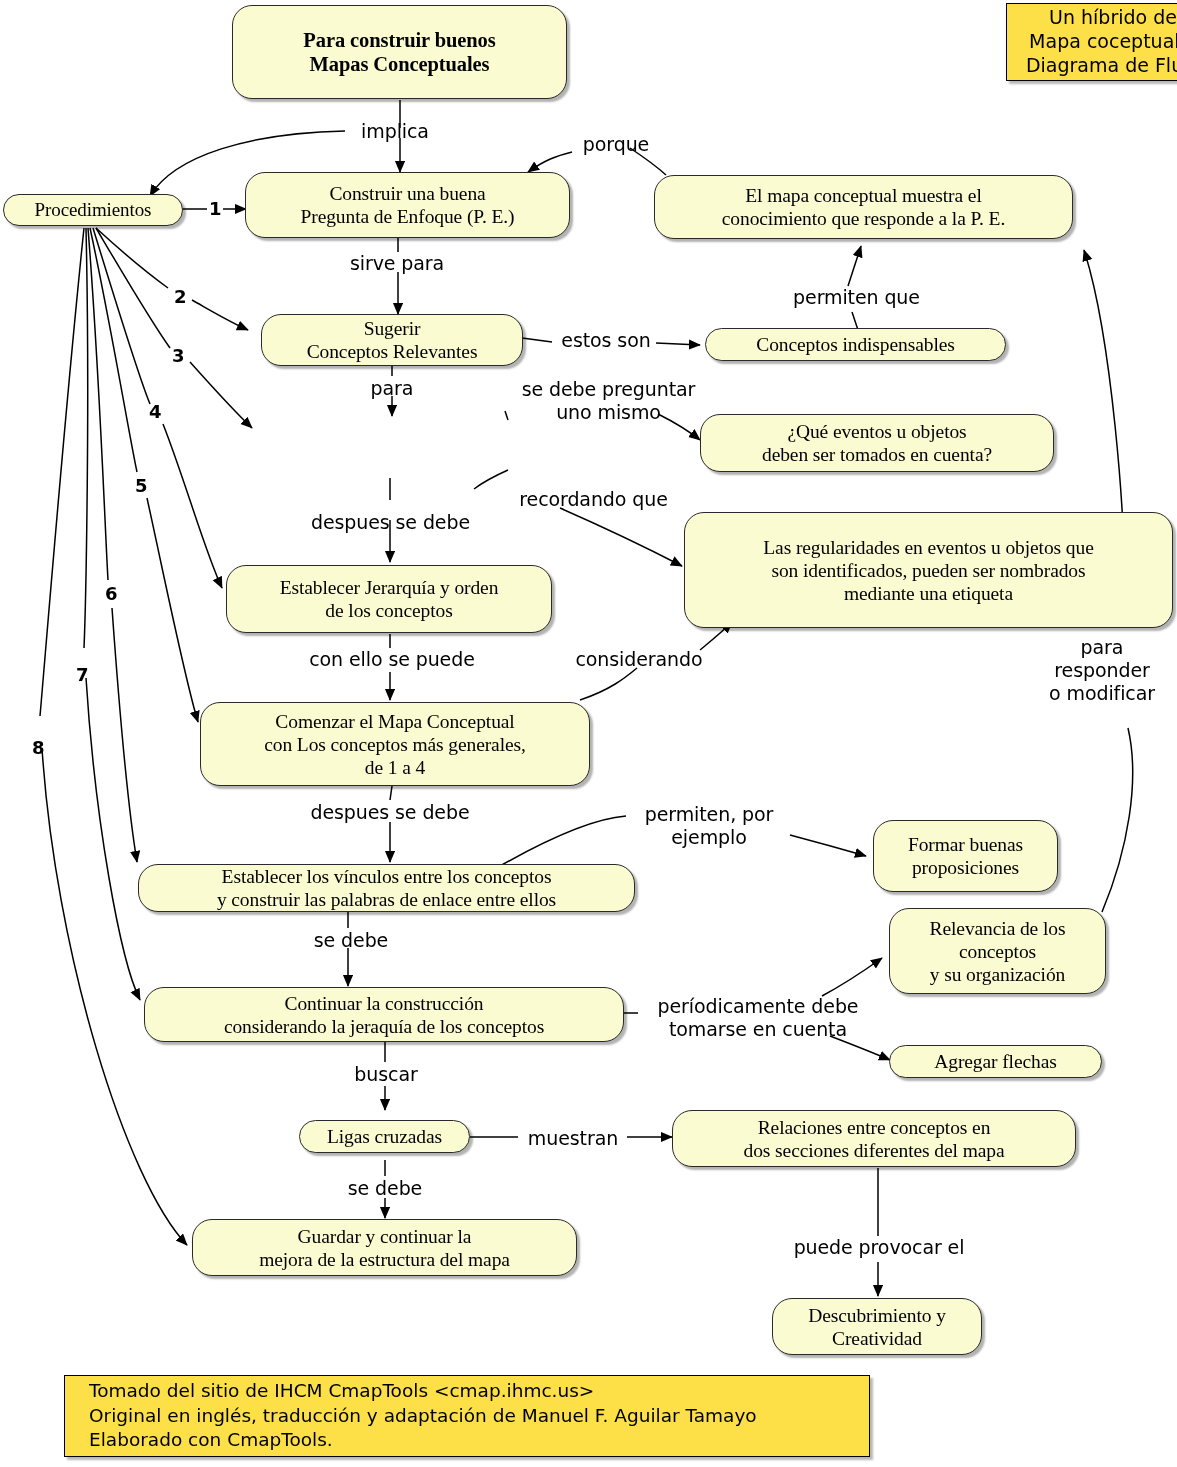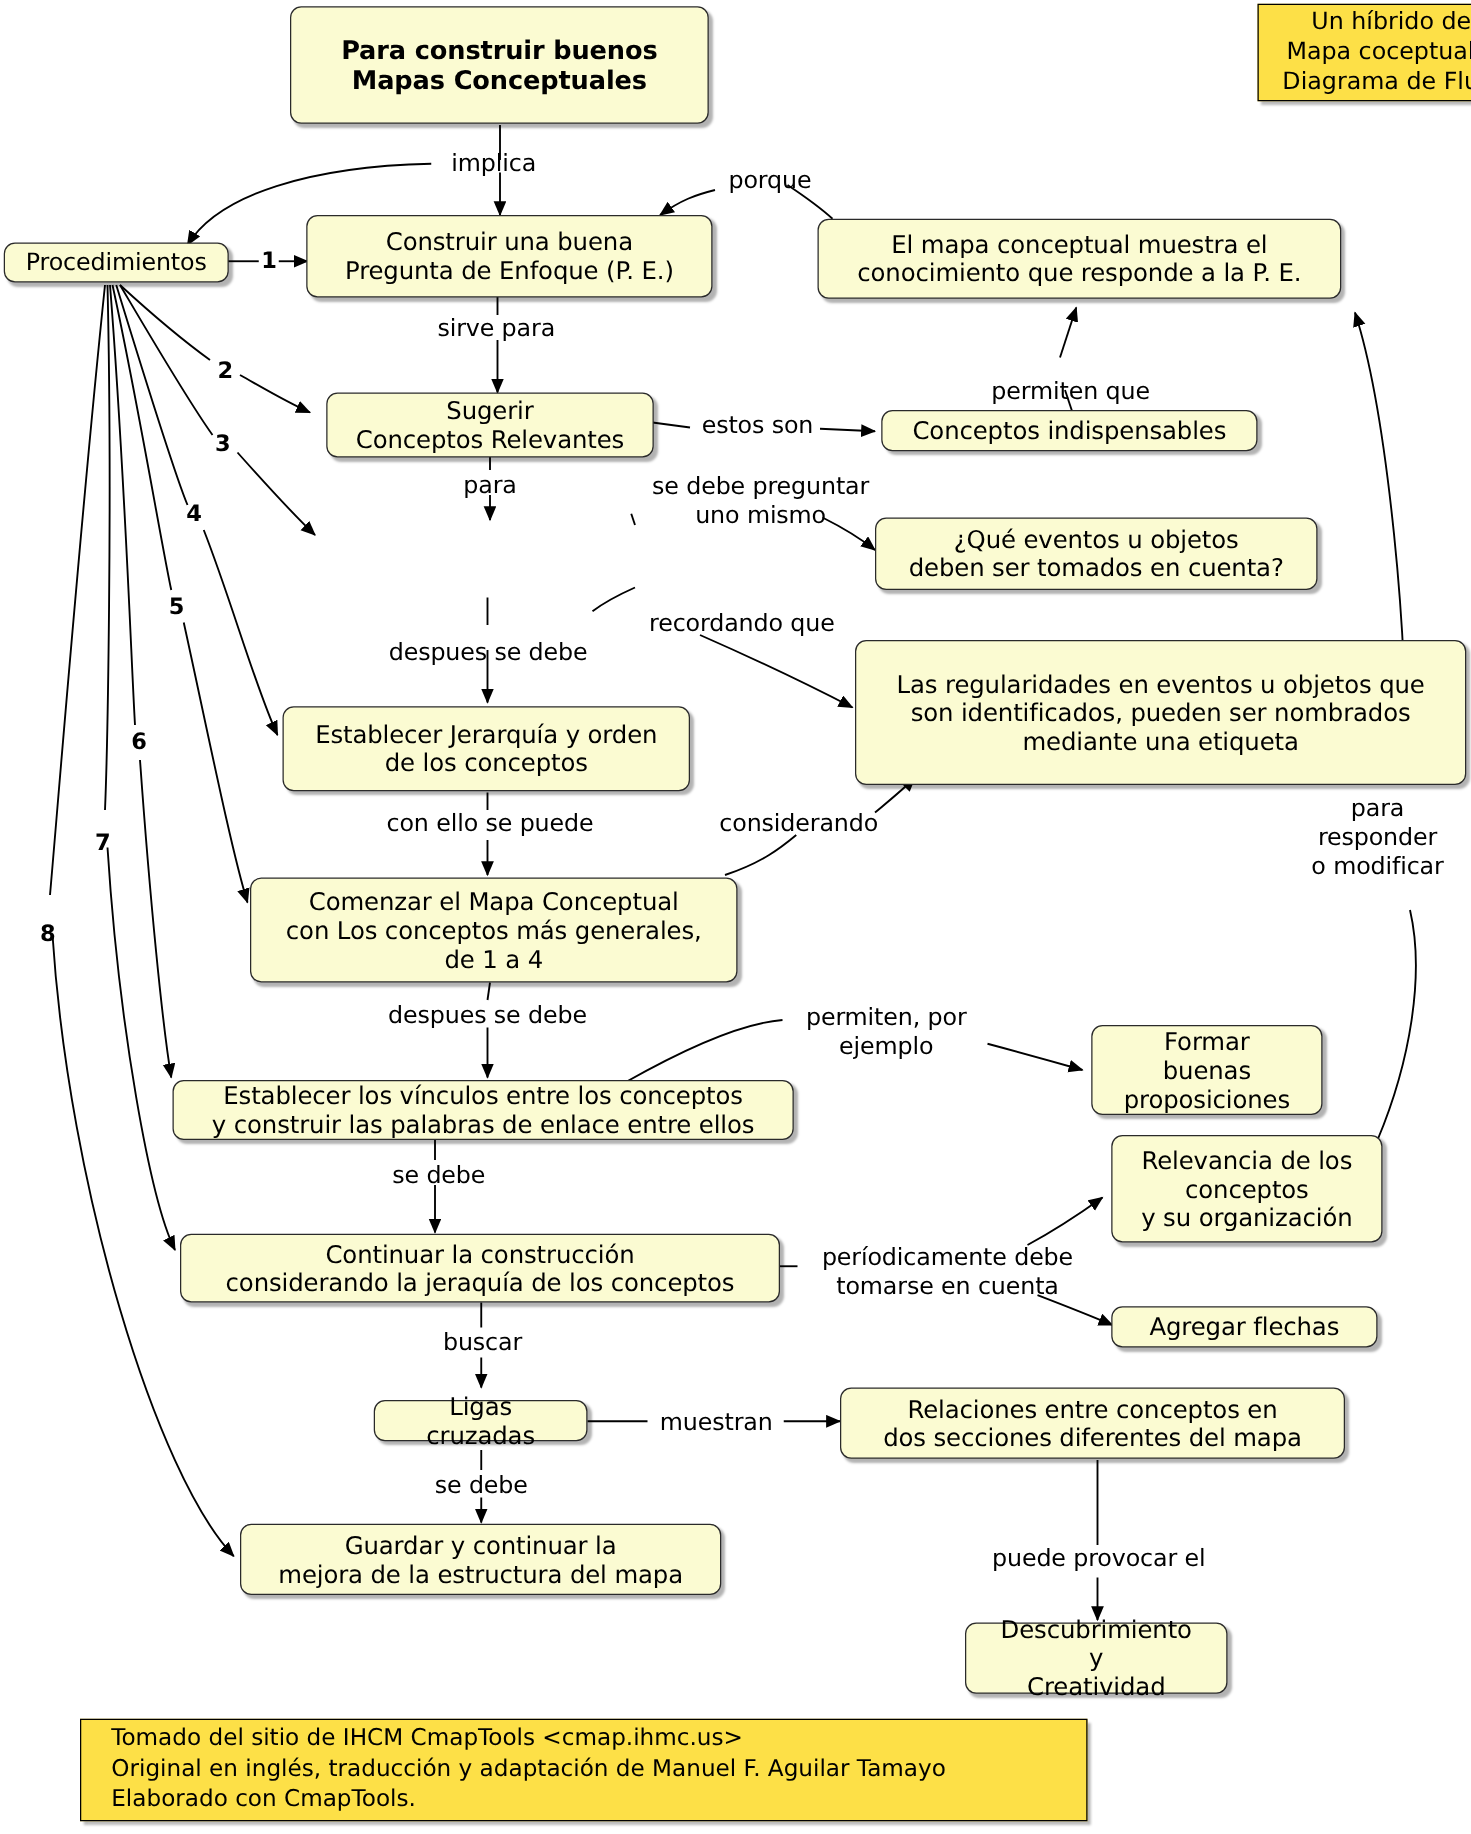--- a/index.html
+++ b/index.html
@@ -25,32 +25,33 @@
     top: 0;
     width: 1177px;
     height: 1467px;
     pointer-events: none;
   }
   .node {
     position: absolute;
     box-sizing: border-box;
     background: #fbfbd2;
     border: 1.3px solid #2a2a2a;
-    border-radius: 9px;
+    border-radius: 20px;
     box-shadow: 3px 3px 2px rgba(0,0,0,0.30);
     display: flex;
     align-items: center;
     justify-content: center;
     text-align: center;
     font-size: 19.5px;
     line-height: 1.18;
     letter-spacing: -0.1px;
     padding: 2px 19px;
     z-index: 3;
     white-space: pre-line;
+    font-family: Liberation Serif, serif;
   }
   .node.bold {
     font-weight: bold;
     font-size: 20.5px;
   }
   .plainbox {
     position: absolute;
     box-sizing: border-box;
     background: #fde047;
     border: 1.6px solid #000000;
@@ -260,21 +261,21 @@
 Elaborado con CmapTools.</div>
 
   <div class="lbl" style="left:345px; top:120px; width:100px;">implica</div>
 
   <div class="lbl" style="left:571px; top:133px; width:90px;">porque</div>
 
   <div class="lbl" style="left:337px; top:252px; width:120px;">sirve para</div>
 
   <div class="lbl" style="left:554px; top:329px; width:104px;">estos son</div>
 
-  <div class="lbl" style="left:779px; top:286px; width:155px;margin-top:16px;">permiten que</div>
+  <div class="lbl" style="left:779px; top:286px; width:155px;">permiten que</div>
 
   <div class="lbl" style="left:357px; top:377px; width:70px;">para</div>
 
   <div class="lbl" style="left:501px; top:378px; width:215px;">se debe preguntar
 uno mismo</div>
 
   <div class="lbl" style="left:501px; top:488px; width:185px;">recordando que</div>
 
   <div class="lbl" style="left:298px; top:511px; width:185px;">despues se debe</div>
 

